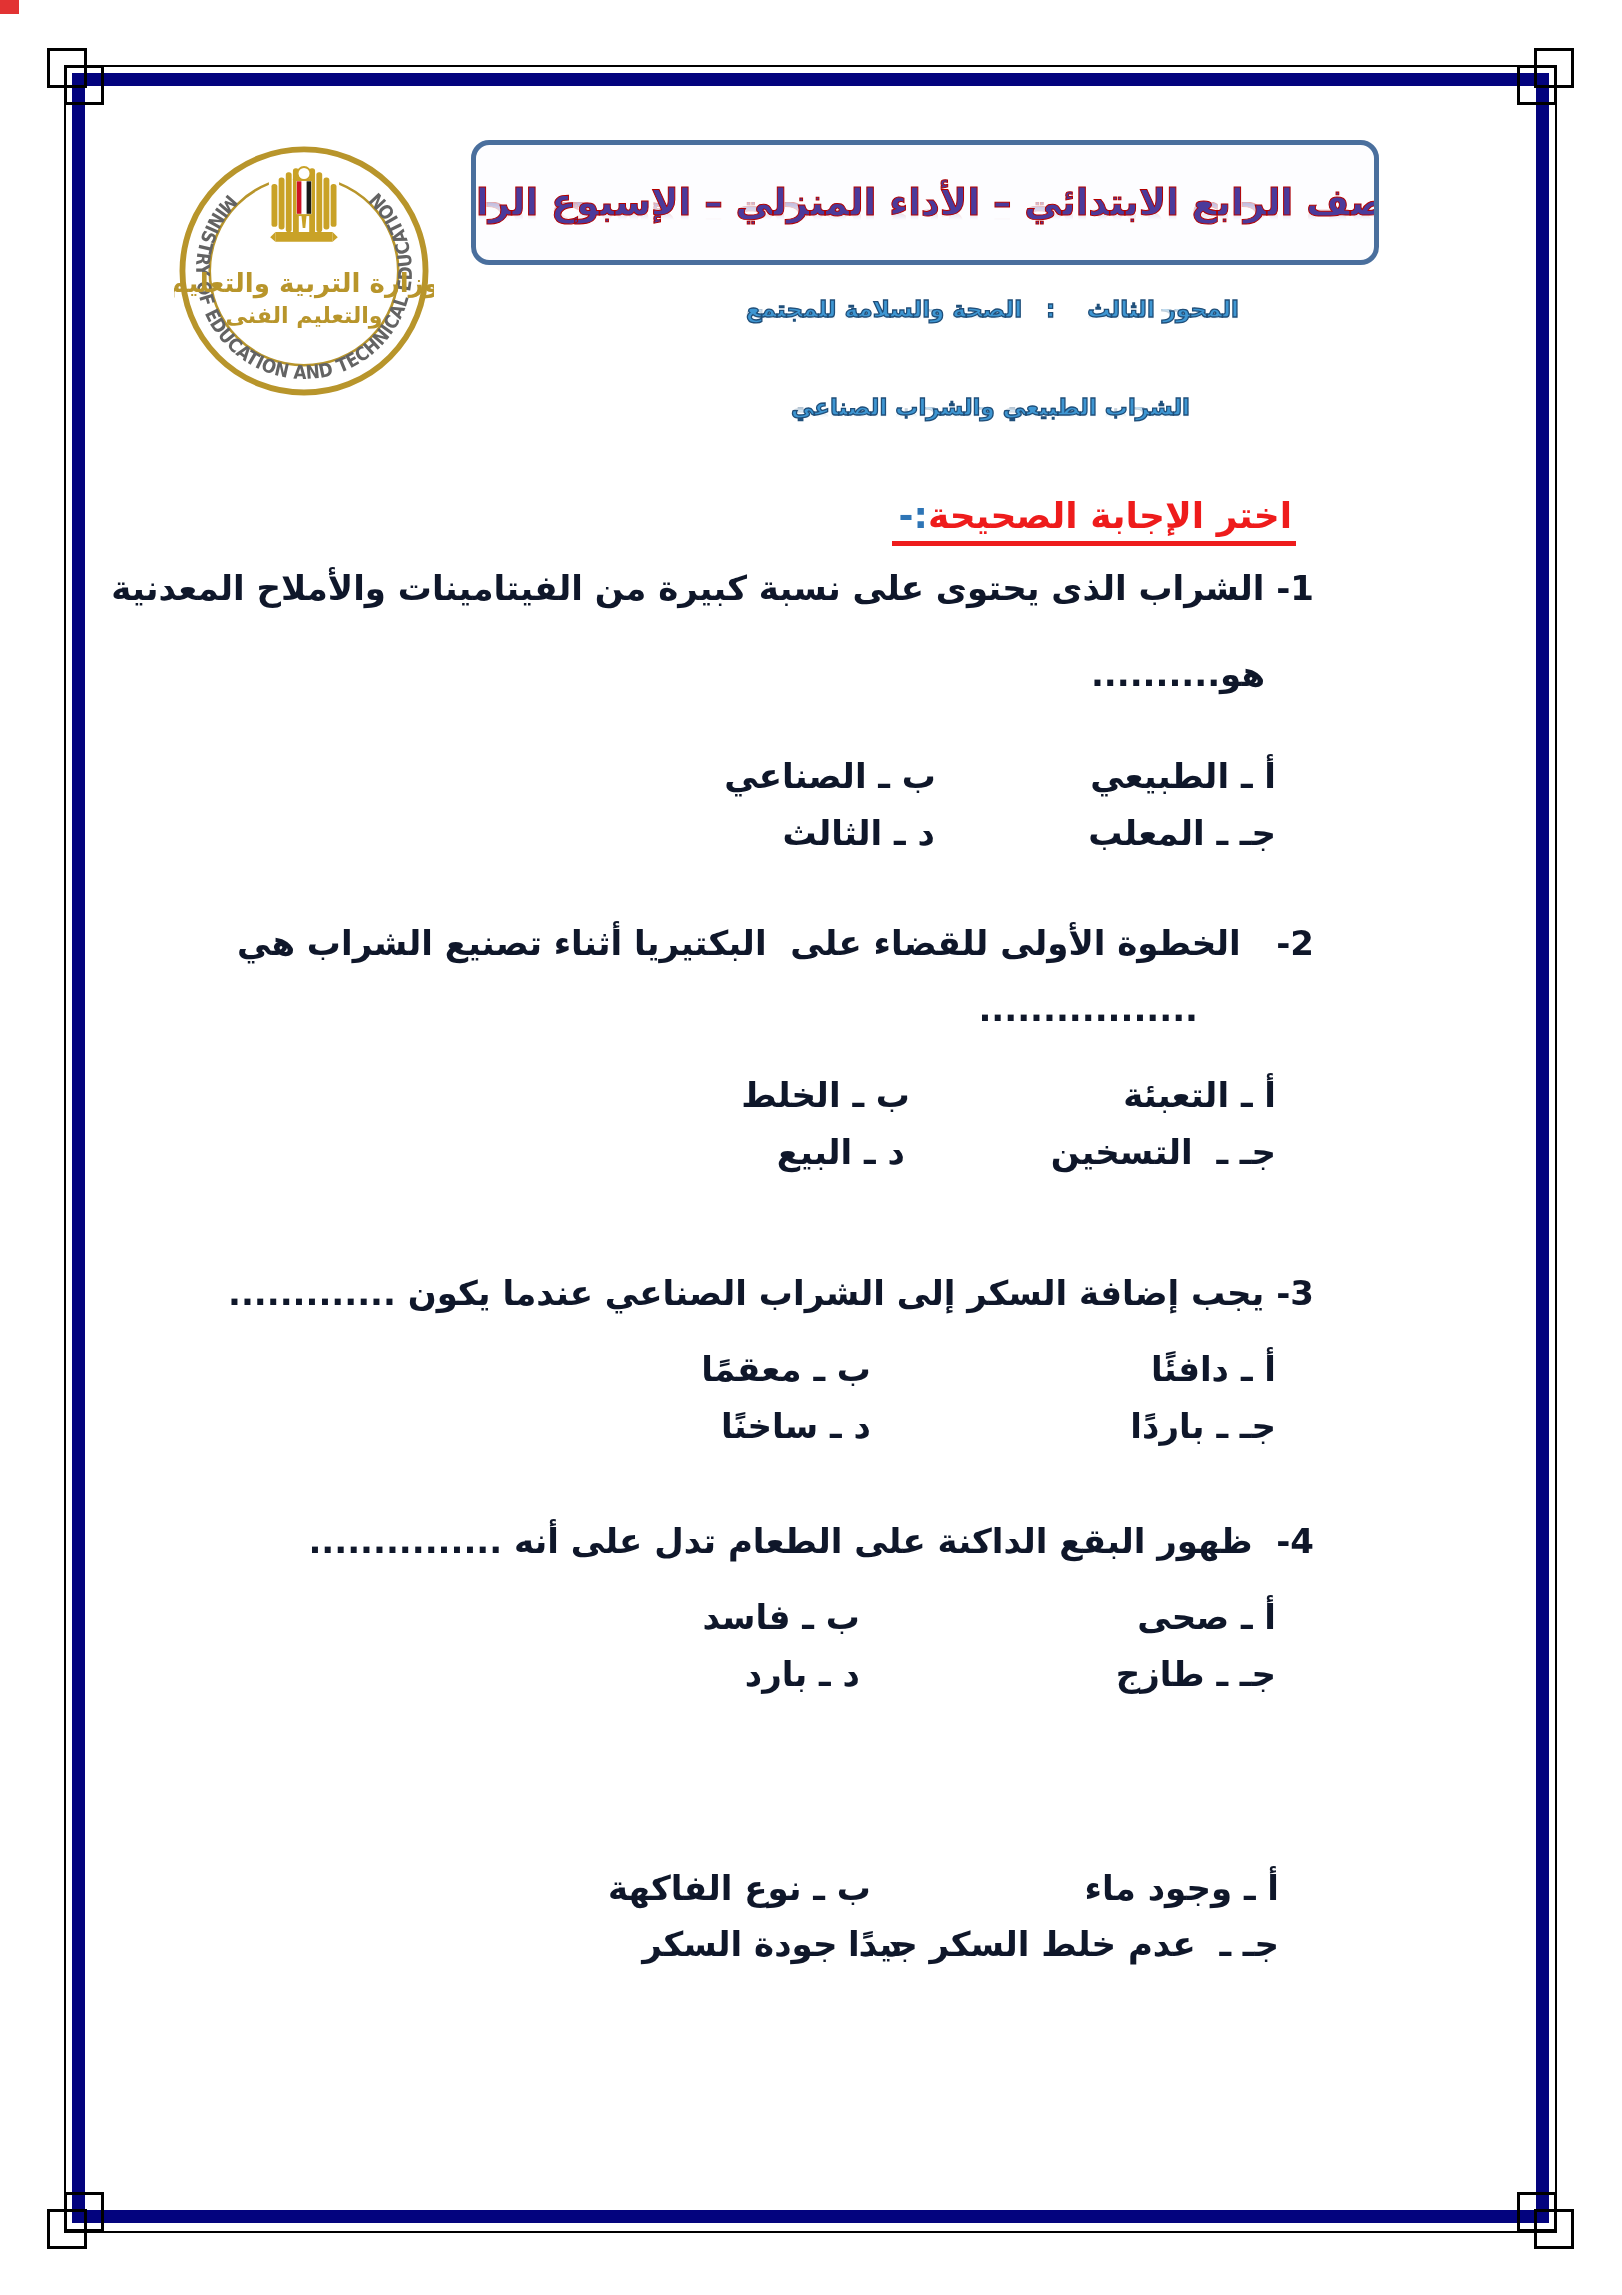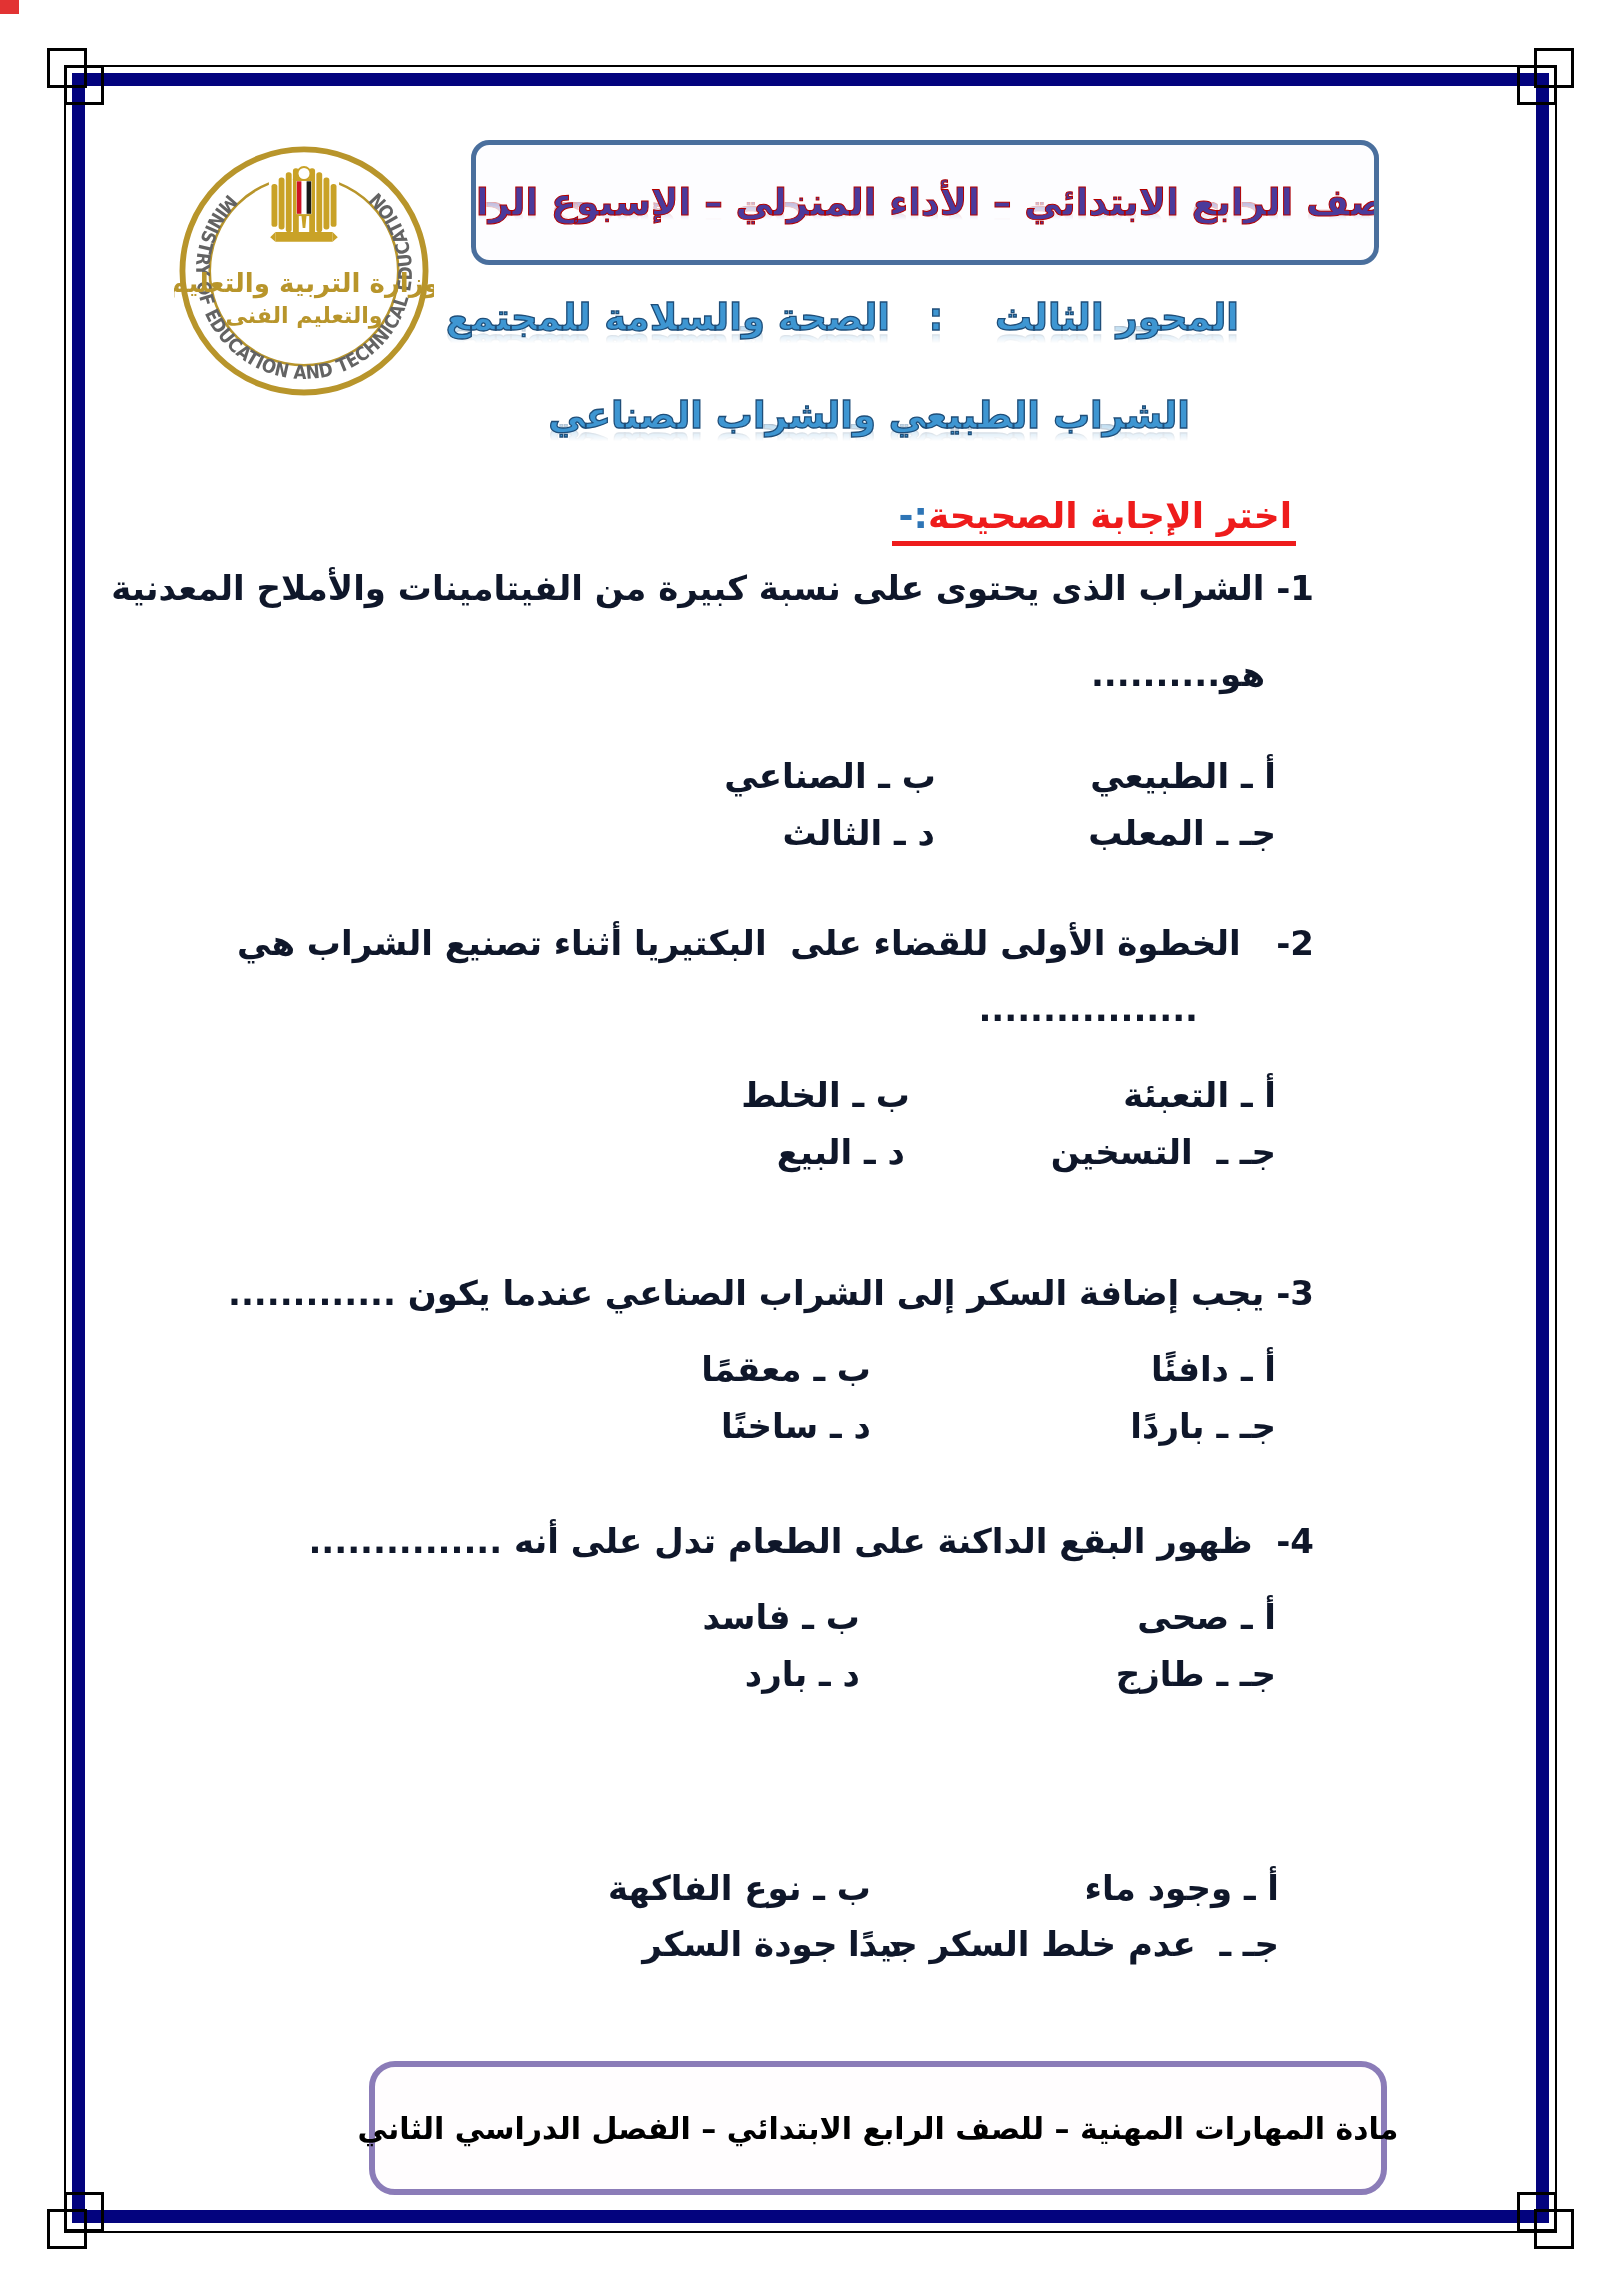--- a/index.html
+++ b/index.html
@@ -28,21 +28,21 @@
     border:5.2px solid var(--c-box_blue,#4a6f9d); border-radius:18.3px; background:#fdfdff;
     display:flex; align-items:center; justify-content:center; overflow:hidden;
   }
   .title-text{
     font-size:37px; font-weight:bold; color:var(--c-title_purple,#4b3a9b);
     -webkit-text-stroke:1px var(--c-title_outline,#b30000); white-space:nowrap;
     -webkit-box-reflect: below -22px linear-gradient(transparent 58%, rgba(100,100,140,.35));
   }
   
   .wordart{
-    position:absolute; white-space:nowrap; font-weight:bold; font-size:37px;
+    position:absolute; white-space:nowrap; font-weight:bold; font-size:23px;
     color:var(--c-wordart_blue,#3e96d2); -webkit-text-stroke:1.3px var(--c-wordart_outline,#1f4e79);
     -webkit-box-reflect: below -13px linear-gradient(transparent 60%, rgba(90,110,150,.35));
   }
   .axis-heading{top:296px; right:383px;}
   .lesson-heading{top:394px; right:432px;}
   .instruction{
     position:absolute; top:495px; right:326px; white-space:nowrap;
     font-size:36px; font-weight:bold; color:var(--c-red,#ee1c1c);
     border-bottom:5.2px solid var(--c-red,#ee1c1c); padding:0 3.9px 5.2px 6.5px;
   }
@@ -147,18 +147,15 @@
   <div class="opt" style="top:1597px;right:346px">أ ـ صحى</div>
   <div class="opt" style="top:1597px;right:762px">ب ـ فاسد</div>
   <div class="opt" style="top:1654px;right:346px">جـ ـ طازج</div>
   <div class="opt" style="top:1654px;right:762px">د ـ بارد</div>
 
   <div class="opt" style="top:1868px;right:343px">أ ـ وجود ماء</div>
   <div class="opt" style="top:1868px;right:751px">ب ـ نوع الفاكهة</div>
   <div class="opt" style="top:1924px;right:343px">جـ ـ&nbsp; عدم خلط السكر جيدًا</div>
   <div class="opt" style="top:1924px;right:720px">د ـ&nbsp; جودة السكر</div>
 
-  <div class="footer-box">
-    <div class="footer-text">مادة المهارات المهنية – للصف الرابع الابتدائي – الفصل الدراسي الثاني</div>
-  </div>
 
 </div>
 
 
 </body></html>

